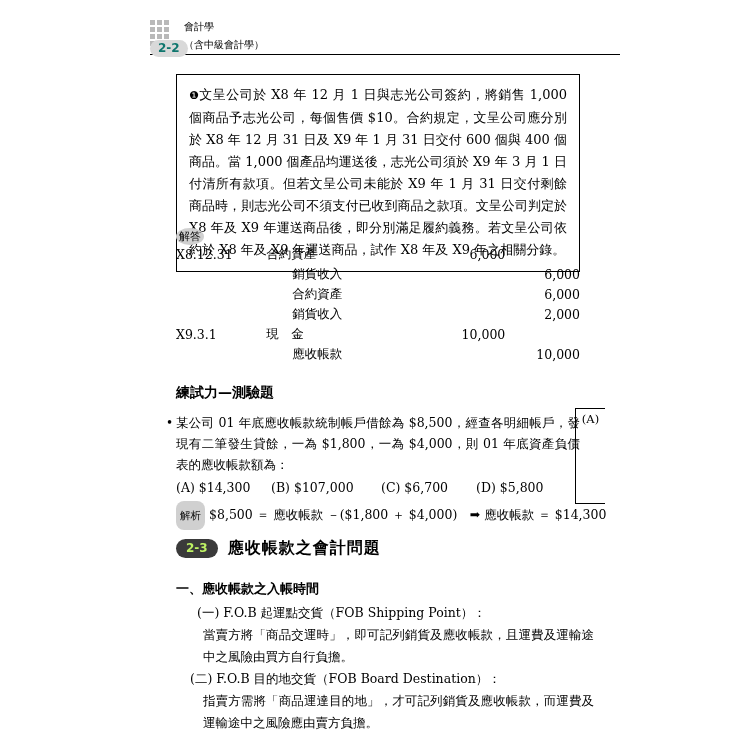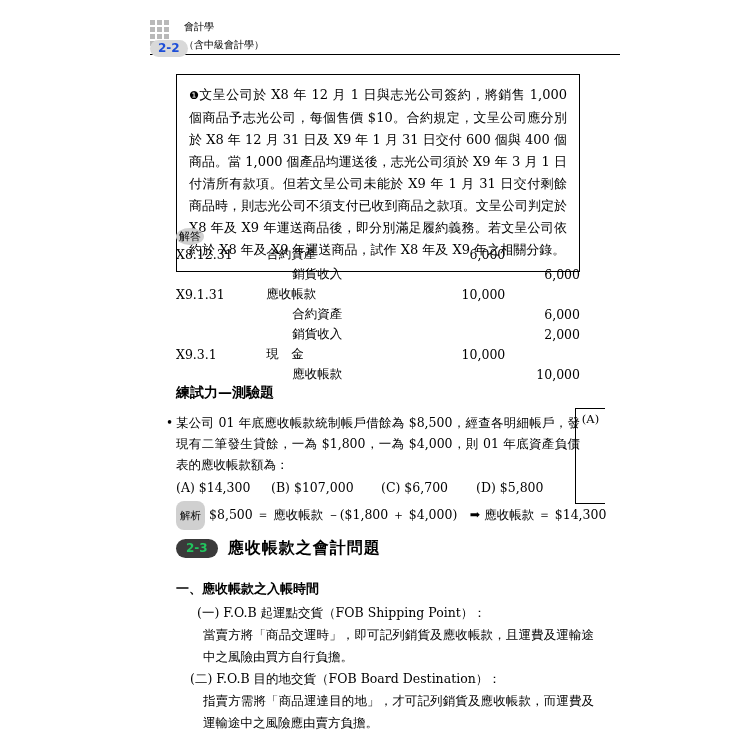--- a/index.html
+++ b/index.html
@@ -67,21 +67,21 @@
   .chapnum {
     position: absolute;
     left: 0px;
     top: 22px;
     background: #d9d9d9;
     border-radius: 9px;
     font-family: "DejaVu Sans", "Liberation Sans", sans-serif;
     font-weight: bold;
     font-size: 12px;
     padding: 1px 8px 2px 8px;
-    color: #1d4ed8;
+    color: #0f766e;
   }
 
   
   .qbox {
     position: absolute;
     left: 176px;
     top: 74px;
     width: 404px;
     border: 1.2px solid #000;
     padding: 9px 12px 10px 12px;
@@ -196,21 +196,21 @@
   
   .sec23 {
     position: absolute;
     left: 176px;
     top: 538px;
     display: flex;
     align-items: center;
   }
   .sec23 .tag {
     background: #3a3a3a;
-    color: #22c55e;
+    color: #bef264;
     border-radius: 10px;
     font-family: "DejaVu Sans", "Liberation Sans", sans-serif;
     font-weight: bold;
     font-size: 12px;
     padding: 2px 10px 3px 10px;
     margin-right: 10px;
   }
   .sec23 .t {
     font-family: "DejaVu Sans", "Liberation Sans", sans-serif;
     font-weight: bold;
@@ -283,26 +283,20 @@
         <td class="j-date">X8.12.31</td>
         <td class="j-acct">合約資產</td>
         <td class="j-dr">6,000</td>
         <td class="j-cr"></td>
       </tr>
       <tr>
         <td class="j-date"></td>
         <td class="j-acct ind">銷貨收入</td>
         <td class="j-dr"></td>
         <td class="j-cr">6,000</td>
-      </tr>
-      <tr>
-        <td class="j-date">X9.1.31</td>
-        <td class="j-acct">應收帳款</td>
-        <td class="j-dr">10,000</td>
-        <td class="j-cr"></td>
       </tr>
       <tr>
         <td class="j-date"></td>
         <td class="j-acct ind">合約資產</td>
         <td class="j-dr"></td>
         <td class="j-cr">6,000</td>
       </tr>
       <tr>
         <td class="j-date"></td>
         <td class="j-acct ind">銷貨收入</td>

